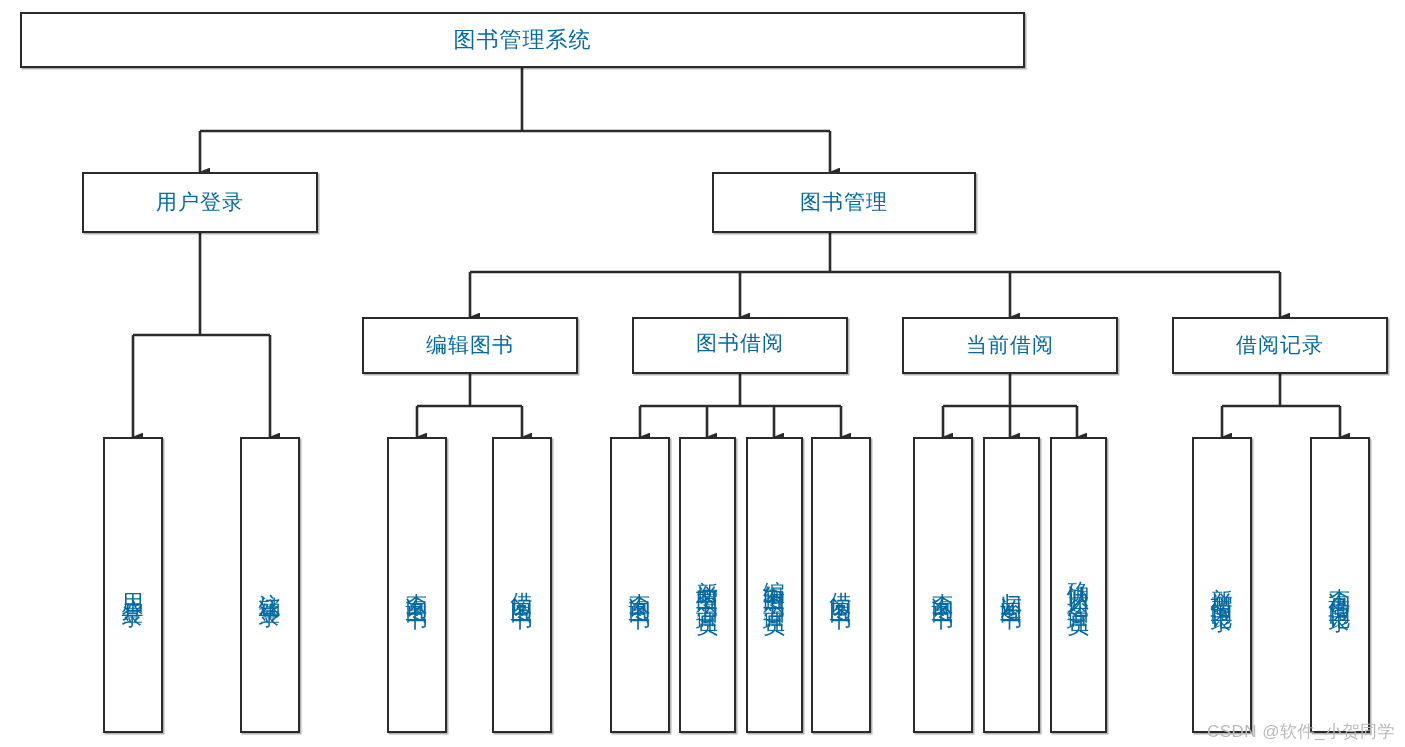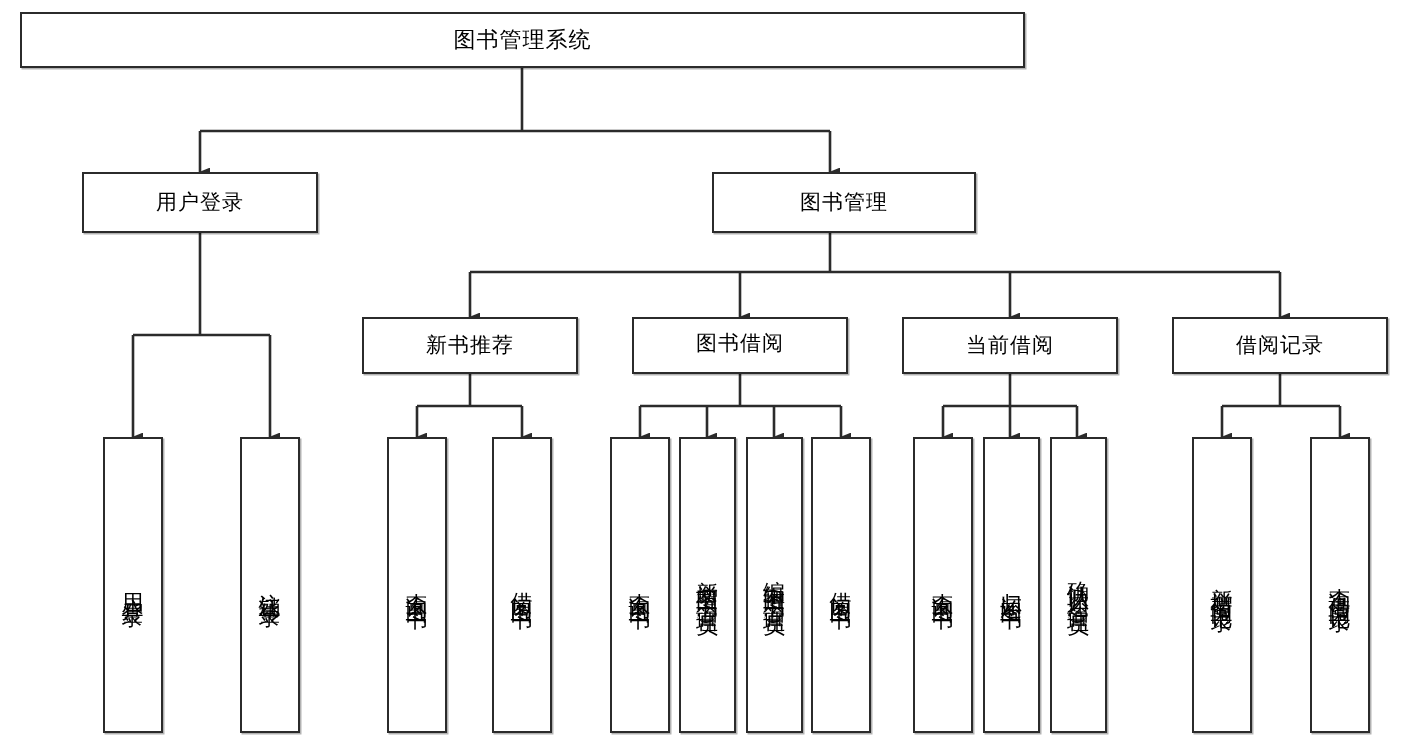--- a/index.html
+++ b/index.html
@@ -16,21 +16,21 @@
     position:absolute;
     box-sizing:border-box;
     background:#ffffff;
     border:2.5px solid #2b2b2b;
     display:flex;
     align-items:center;
     justify-content:center;
     box-shadow:1.5px 1.5px 0 rgba(0,0,0,0.30);
   }
   .node .label{
-    color:#000000;
+    color:#0369a1;
     line-height:1.18;
     text-align:left;
     white-space:nowrap;
   }
   .node.horiz .label{
     font-size:21px;
     letter-spacing:1px;
   }
   .node.root .label{font-size:22px;}
   .node.vert{
@@ -119,21 +119,21 @@
   </div>
 
   <div class="node horiz" style="left:82px;top:172px;width:236px;height:61px;">
     <span class="label">用户登录</span>
   </div>
   <div class="node horiz" style="left:712px;top:172px;width:264px;height:61px;">
     <span class="label">图书管理</span>
   </div>
 
   <div class="node horiz" style="left:362px;top:317px;width:216px;height:57px;">
-    <span class="label">新书推荐</span>
+    <span class="label">编辑图书</span>
   </div>
   <div class="node horiz" style="left:632px;top:317px;width:216px;height:57px;font-family:Liberation Mono, monospace;">
     <span class="label">图书借阅</span>
   </div>
   <div class="node horiz" style="left:902px;top:317px;width:216px;height:57px;">
     <span class="label">当前借阅</span>
   </div>
   <div class="node horiz" style="left:1172px;top:317px;width:216px;height:57px;">
     <span class="label">借阅记录</span>
   </div>
@@ -175,14 +175,15 @@
     <span class="label">确认归还（管理员）</span>
   </div>
 
   <div class="node vert" style="left:1192px;top:437px;width:60px;height:296px;">
     <span class="label">新增借阅记录</span>
   </div>
   <div class="node vert" style="left:1310px;top:437px;width:60px;height:296px;">
     <span class="label">查询借阅记录</span>
   </div>
 
+  <div class="watermark">CSDN @软件_小贺同学</div>
 
 </div>
 
 </body></html>

